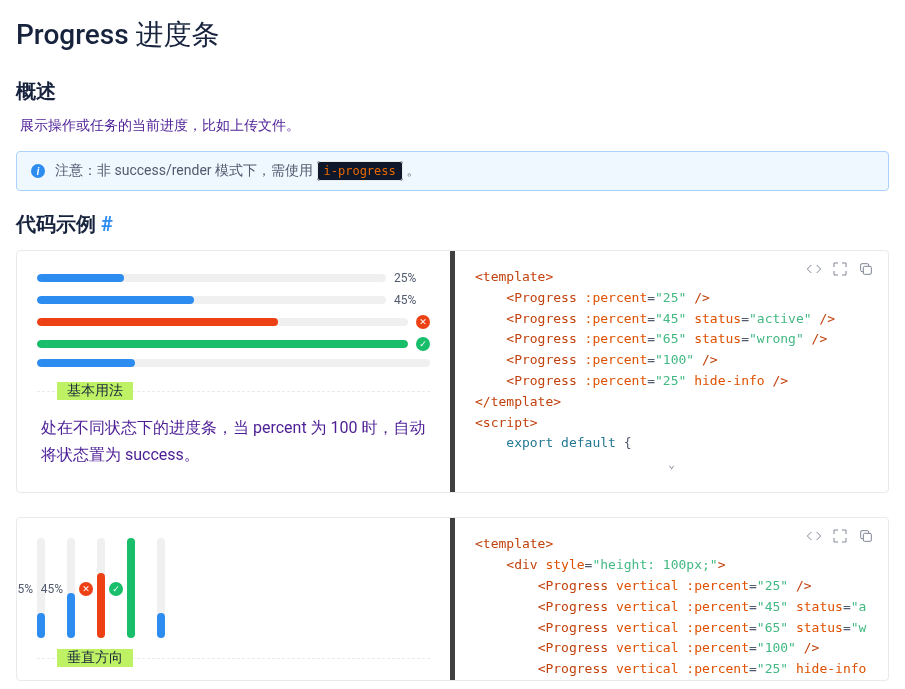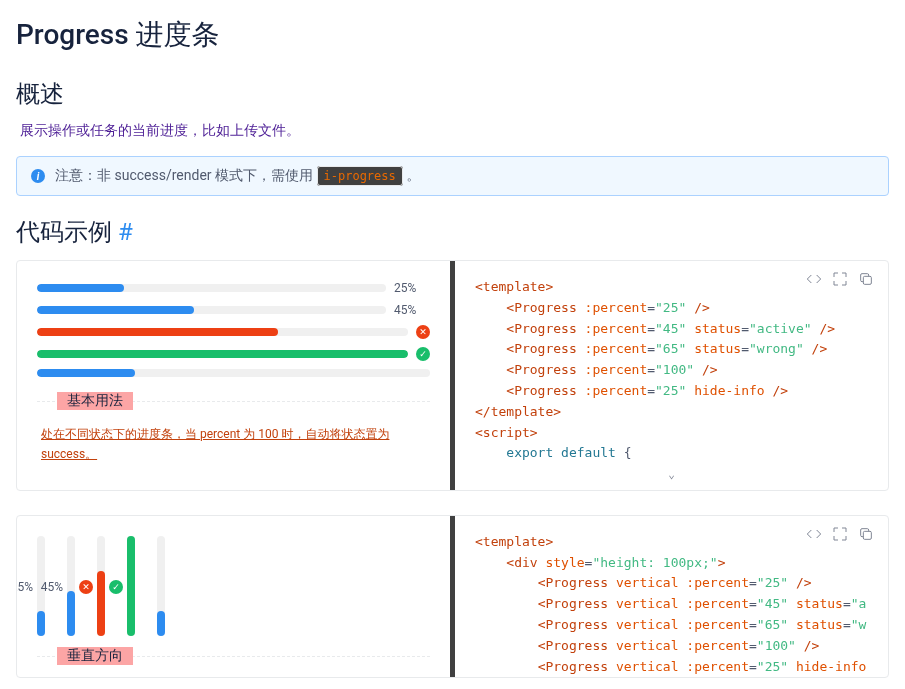--- a/index.html
+++ b/index.html
@@ -1,22 +1,22 @@
 <!DOCTYPE html>
 <html><head>
 <meta charset="utf-8">
 <style>
 * { box-sizing: border-box; margin: 0; padding: 0; }
 body { font-family: -apple-system, BlinkMacSystemFont, "Segoe UI", Roboto, "Helvetica Neue", Arial, sans-serif; color: #17233d; font-size: 14px; padding: 16px; background: #fff; }
 h1 { font-size: 28px; font-weight: 500; margin-bottom: 24px; color: #17233d; }
-h2 { font-size: 24px; font-weight: 400; margin: 16px 0 12px; color: #17233d; }
+h2 { font-size: 20px; font-weight: 700; margin: 16px 0 12px; color: #17233d; }
 .desc { color: #4c1d95; margin: 8px 0 16px 4px; }
 .notice { border: 1px solid #abd2ff; background: #f0f8ff; border-radius: 4px; padding: 10px 14px; display: flex; align-items: center; gap: 10px; color: #515a6e; margin-bottom: 20px; }
 .notice-icon { width: 14px; height: 14px; border-radius: 50%; background: #2d8cf0; display: inline-flex; align-items: center; justify-content: center; color: #fff; font-size: 10px; font-weight: bold; font-style: italic; flex-shrink: 0; }
-code.inline { background: #404040; border: 1px solid #e8eaec; border-radius: 3px; padding: 2px 6px; font-family: Consolas, Monaco, monospace; font-size: 12px; color: #e96900; }
+code.inline { background: #0f172a; border: 1px solid #e8eaec; border-radius: 3px; padding: 2px 6px; font-family: Consolas, Monaco, monospace; font-size: 12px; color: #e96900; }
 .anchor { color: #2d8cf0; text-decoration: none; }
 .example { border: 1px solid #e8eaec; border-radius: 4px; display: flex; margin-bottom: 24px; overflow: hidden; }
 .example-demo { flex: 1; border-right: 5px solid #404040; padding: 20px; }
 .example-code { flex: 1; position: relative; padding: 16px 20px 0; font-family: Consolas, Monaco, monospace; font-size: 13px; line-height: 1.6; overflow: hidden; }
 .code-actions { position: absolute; top: 10px; right: 14px; display: flex; gap: 10px; }
 .code-action-icon { width: 16px; height: 16px; cursor: pointer; color: #808695; display: inline-flex; align-items: center; justify-content: center; }
 .code-action-icon svg { width: 16px; height: 16px; stroke: currentColor; fill: none; stroke-width: 1.5; }
 pre { white-space: pre; overflow: hidden; }
 .tag { color: #c2410c; }
 .attr { color: #df5000; }
@@ -25,22 +25,22 @@
 .kw { color: #237893; }
 .prog-row { display: flex; align-items: center; margin-bottom: 8px; gap: 8px; }
 .prog-track { flex: 1; height: 8px; border-radius: 4px; background: #f0f0f0; position: relative; overflow: hidden; }
 .prog-bar { height: 100%; border-radius: 4px; }
 .prog-label { font-size: 12px; color: #515a6e; min-width: 36px; }
 .prog-icon { width: 14px; height: 14px; border-radius: 50%; display: inline-flex; align-items: center; justify-content: center; font-size: 9px; color: #fff; }
 .prog-icon.wrong { background: #ed4014; }
 .prog-icon.success { background: #19be6b; }
 .demo-meta { border-top: 1px dashed #e8eaec; margin-top: 24px; padding-top: 0; }
 .meta-title-wrap { display: flex; justify-content: flex-start; margin-top: -10px; }
-.meta-title { background: #fca5a5; color: #17233d; font-size: 14px; font-weight: 500; padding: 0 10px; margin-left: 20px; }
-.meta-desc { color: #c2410c; font-size: 12px; line-height: 1.7; padding: 14px 4px 4px; text-decoration: underline; }
+.meta-title { background: #bef264; color: #17233d; font-size: 14px; font-weight: 500; padding: 0 10px; margin-left: 20px; }
+.meta-desc { color: #4c1d95; font-size: 16px; line-height: 1.7; padding: 14px 4px 4px; }
 .vprogs { display: flex; gap: 22px; align-items: flex-end; height: 100px; }
 .vprog { display: flex; flex-direction: column; align-items: center; gap: 6px; }
 .vtrack { width: 8px; height: 100px; background: #f0f0f0; border-radius: 4px; position: relative; display: flex; align-items: flex-end; }
 .vbar { width: 100%; border-radius: 4px; }
 .vlabel { font-size: 12px; color: #515a6e; position: absolute; top: 44%; right: 12px; white-space: nowrap; }
 .chevron { text-align: center; color: #808695; font-size: 11px; padding: 2px 0 6px; cursor: pointer; }
 </style>
 </head>
 <body>
 

